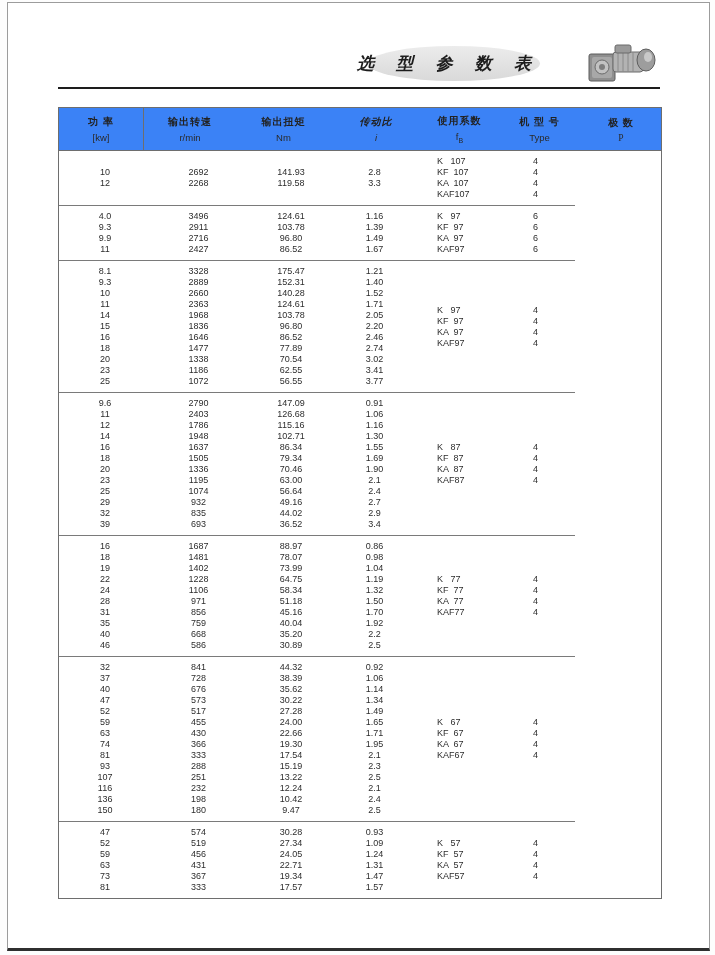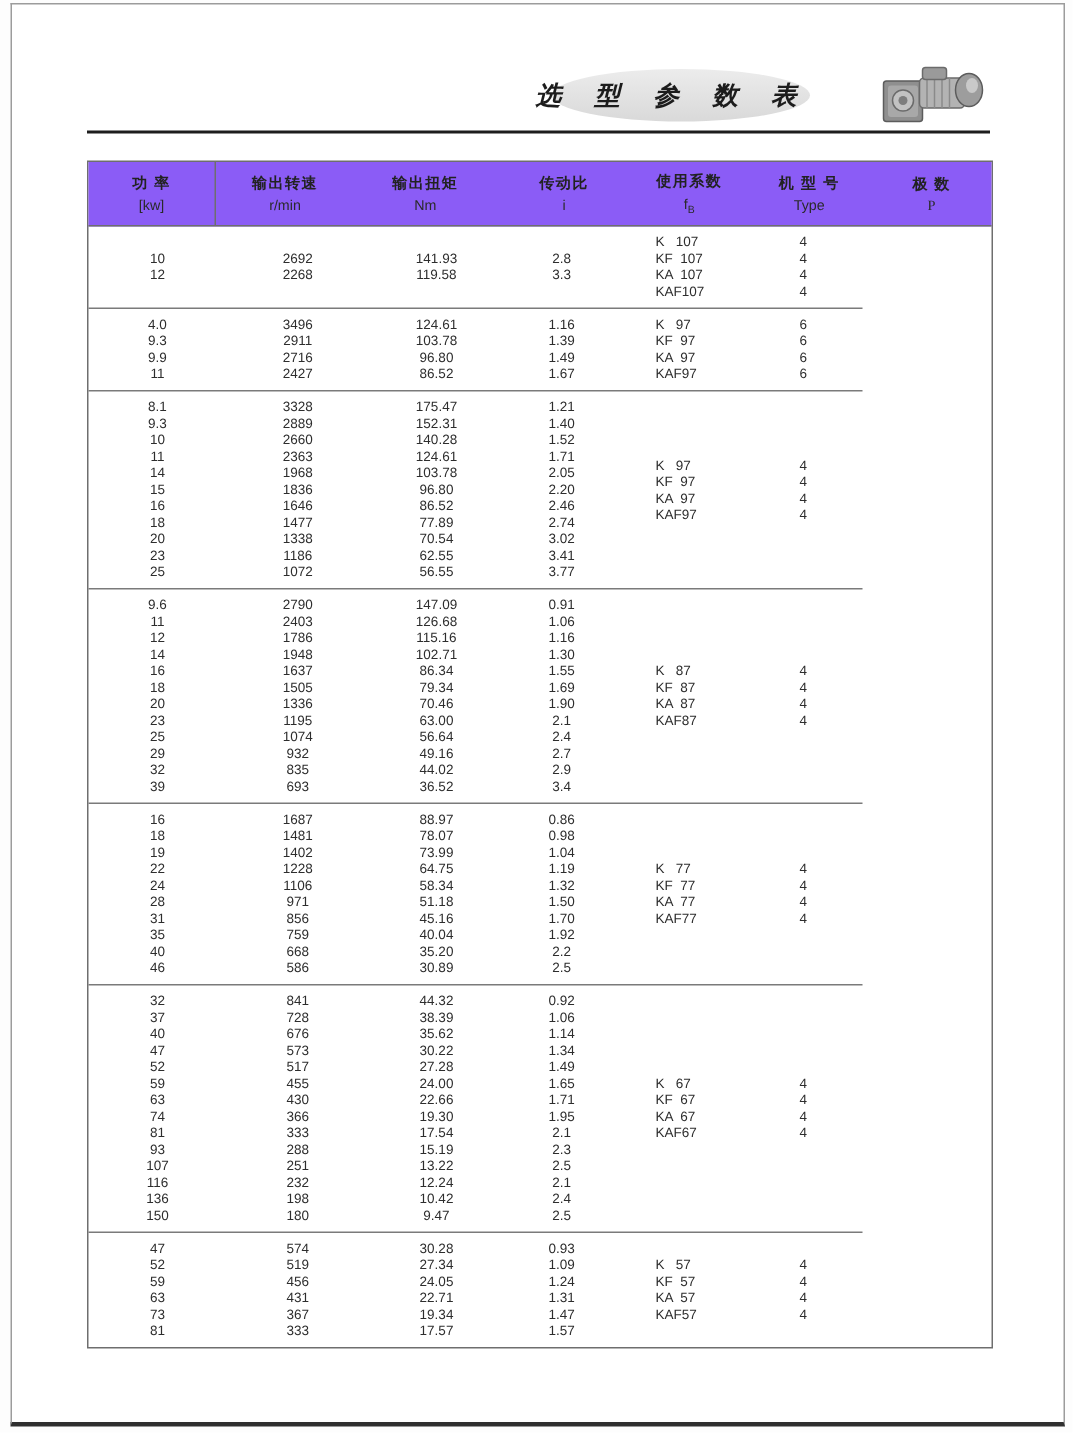--- a/index.html
+++ b/index.html
@@ -26,31 +26,31 @@
   }
   .motor-icon{position:absolute;left:585px;top:42px;}
   .header-rule{
     position:absolute;left:58px;top:87px;width:602px;height:2px;background:#1d1d1d;
   }
   
   .sel-table{
     position:absolute;left:58px;top:107px;width:602px;
     border:1px solid #6e6e6e;background:#fff;
   }
-  .thead{display:flex;border-bottom:1px solid #6e6e6e;background:#8b5cf6;text-align:center;}
+  .thead{display:flex;border-bottom:1px solid #6e6e6e;background:#3b82f6;text-align:center;}
   .th{
     display:flex;flex-direction:column;align-items:center;justify-content:center;
     height:42px;gap:3px;
   }
   .th .cn{font-size:10px;font-weight:bold;letter-spacing:1px;color:#222;}
   .th .un{font-size:9.5px;color:#2a2a2a;}
   .power-col-head{width:85px;border-right:1px solid #6e6e6e;box-sizing:border-box;}
   .col-speed{width:92px;}
   .col-torque{width:95px;}
-  .col-ratio{width:90px;}
+  .col-ratio{width:90px;font-style:italic;}
   .col-factor{width:77px;}
   .col-type{width:83px;}
   .col-poles{width:80px;font-family:Liberation Serif, serif;}
   .tbody{display:flex;}
   .power-body{
     width:85px;border-right:1px solid #6e6e6e;box-sizing:border-box;
     text-align:center;padding-top:9px;
   }
   .power-value{font-size:13.5px;font-weight:bold;color:#111;letter-spacing:0.5px;}
   .sections{width:516px;}

